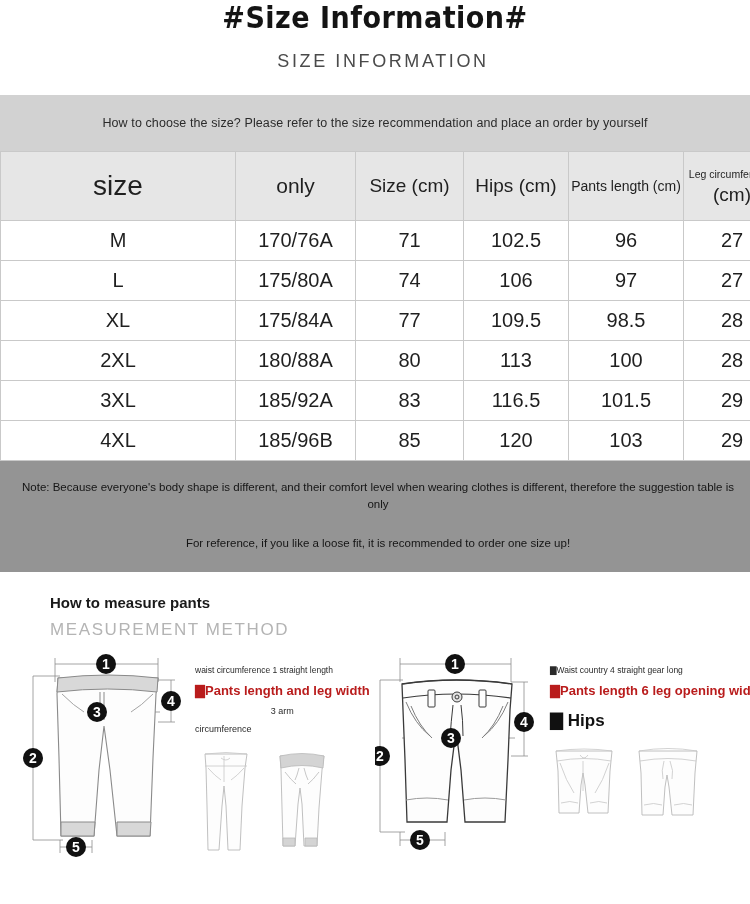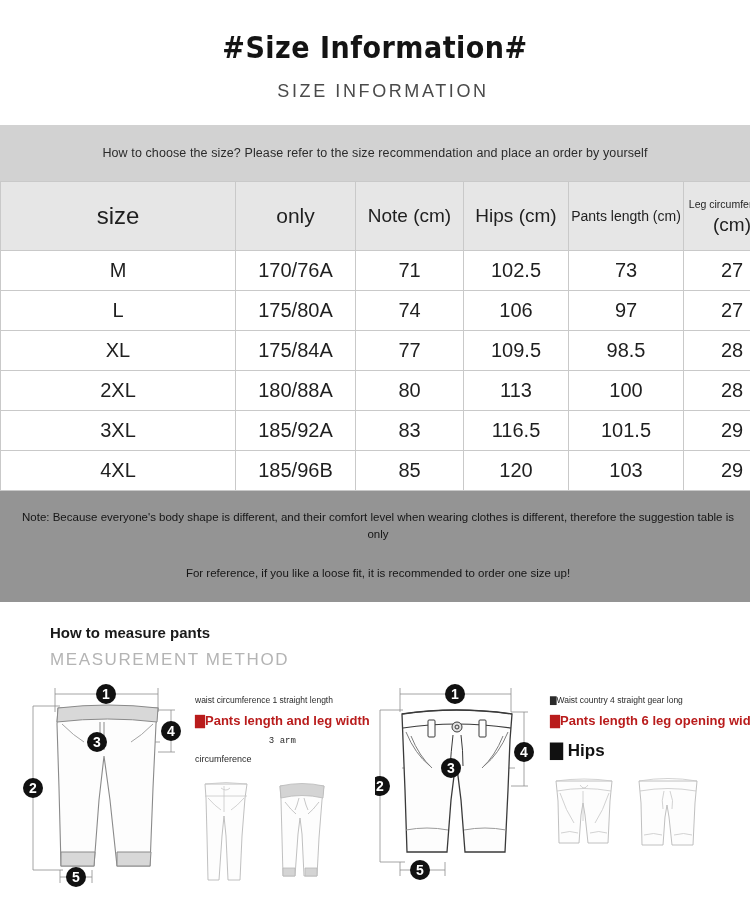--- a/index.html
+++ b/index.html
@@ -11,21 +11,20 @@
     width: 750px;
     height: 904px;
     font-family: "Liberation Sans", sans-serif;
     color: #1c1c1c;
     overflow: hidden;
     position: relative;
   }
 
   
   .page-header {
-    padding-top: 30px;
     text-align: center;
     background: #ffffff;
   }
   .main-title {
     font-size: 30px;
     font-weight: bold;
     letter-spacing: 0.5px;
     color: #141414;
     margin: 0;
     font-family: "DejaVu Sans Condensed", "Liberation Sans", sans-serif;
@@ -71,21 +70,21 @@
     height: 68px;
     font-weight: normal;
     padding: 0 2px;
   }
   .size-table tbody td {
     background: #ffffff;
     height: 37px;
     font-size: 20px;
     font-weight: normal;
   }
-  th.col-size   { width: 230px; font-size: 24px; }
+  th.col-size   { width: 230px; font-size: 28px; }
   th.col-type   { width: 115px; font-size: 21px; }
   th.col-waist  { width: 103px; font-size: 19px; }
   th.col-hips   { width: 100px; font-size: 19px; }
   th.col-plen   { width: 110px; font-size: 14px; }
   th.col-leg    { width: 92px;  font-size: 19px; }
 
   .leg-head-line1 {
     display: block;
     font-size: 10.5px;
     line-height: 13px;
@@ -173,21 +172,21 @@
     line-height: 13px;
     margin-top: 5px;
   }
   .lbl-hips {
     font-size: 17px;
     font-weight: bold;
     color: #111111;
     margin-top: 10px;
     white-space: nowrap;
   }
-  .lbl-center { text-align: center; font-family: Liberation Mono, monospace; }
+  .lbl-center { text-align: center; }
   .tofu {
     display: inline-block;
     font-family: "DejaVu Sans", sans-serif;
   }
 
   .mini-figs {
     display: flex;
     gap: 14px;
     margin-top: 10px;
   }
@@ -202,36 +201,36 @@
 
 <div class="intro-bar">
   <span class="intro-text">How to choose the size? Please refer to the size recommendation and place an order by yourself</span>
 </div>
 
 <table class="size-table">
   <thead>
     <tr>
       <th class="col-size">size</th>
       <th class="col-type">only</th>
-      <th class="col-waist">Note (cm)</th>
+      <th class="col-waist">Size (cm)</th>
       <th class="col-hips">Hips (cm)</th>
       <th class="col-plen">Pants length (cm)</th>
       <th class="col-leg">
         <span class="leg-head-line1">Leg circumference</span>
         <span class="leg-head-line2">(cm)</span>
       </th>
     </tr>
   </thead>
   <tbody>
     <tr>
       <td class="cell-size">M</td>
       <td class="cell-type">170/76A</td>
       <td>71</td>
       <td>102.5</td>
-      <td>73</td>
+      <td>96</td>
       <td>27</td>
     </tr>
     <tr>
       <td class="cell-size">L</td>
       <td class="cell-type">175/80A</td>
       <td>74</td>
       <td>106</td>
       <td>97</td>
       <td>27</td>
     </tr>

